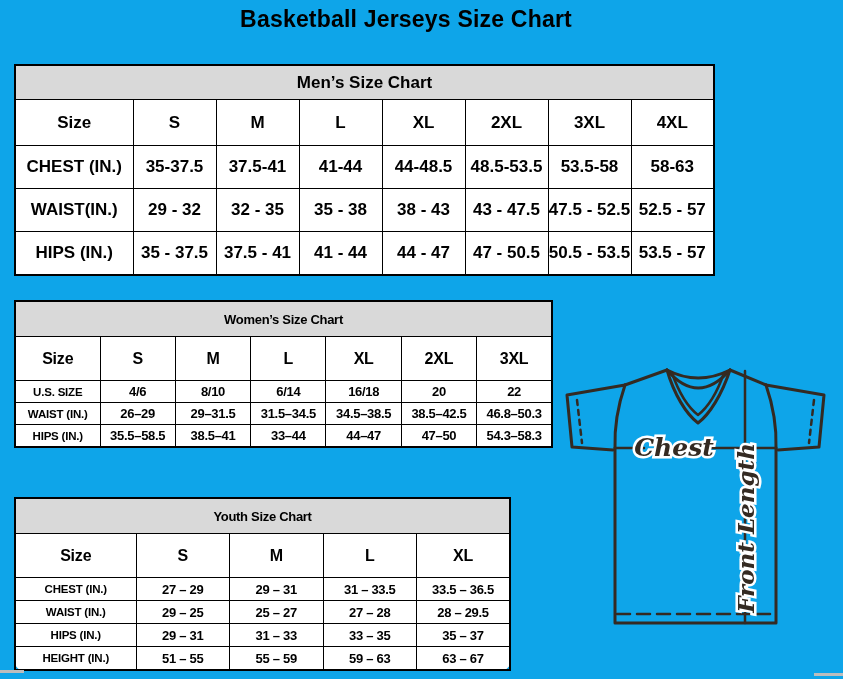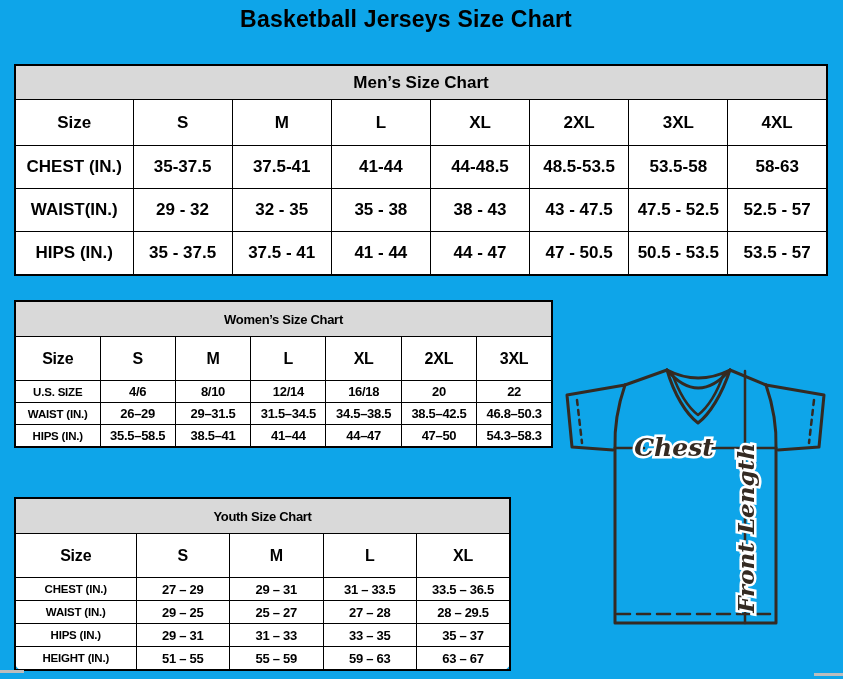--- a/index.html
+++ b/index.html
@@ -14,21 +14,21 @@
   table.size-table{
     position:absolute;border-collapse:collapse;table-layout:fixed;
     border:2px solid #000;background:#fff;
   }
   .size-table th,.size-table td{
     border:1px solid #000;text-align:center;vertical-align:middle;
     font-weight:bold;color:#000;padding:0;overflow:hidden;white-space:nowrap;
   }
   .tbl-title td{background:var(--header-bg,#d9d9d9);font-size:17px;}
   
-  .men{left:14px;top:64px;width:814px;}
+  .men{left:14px;top:64px;width:701px;}
   .men .tbl-title td{height:33px;}
   .men .size-row th{height:45px;font-size:17px;}
   .men tbody th,.men tbody td{height:42px;font-size:17px;}
   
   .women{left:14px;top:300px;width:539px;}
   .youth{left:14px;top:497px;width:497px;border-radius:11px;}
   .compact .tbl-title td{height:34px;}
   .compact .size-row th{height:43px;font-size:16px;}
   .compact tbody th{height:21px;font-size:11.5px;letter-spacing:-.2px;}
   .compact tbody td{height:21px;font-size:13px;letter-spacing:-.3px;margin-top:16px;}
@@ -122,39 +122,39 @@
           <th>XL</th>
           <th>2XL</th>
           <th>3XL</th>
         </tr>
     </tbody>
       <tbody>
         <tr>
           <th>U.S. SIZE</th>
           <td>4/6</td>
           <td>8/10</td>
-          <td>12/14</td>
+          <td>6/14</td>
           <td>16/18</td>
           <td>20</td>
           <td>22</td>
         </tr>
         <tr>
           <th>WAIST (IN.)</th>
           <td>26–29</td>
           <td>29–31.5</td>
           <td>31.5–34.5</td>
           <td>34.5–38.5</td>
           <td>38.5–42.5</td>
           <td>46.8–50.3</td>
         </tr>
         <tr>
           <th>HIPS (IN.)</th>
           <td>35.5–58.5</td>
           <td>38.5–41</td>
-          <td>41–44</td>
+          <td>33–44</td>
           <td>44–47</td>
           <td>47–50</td>
           <td>54.3–58.3</td>
         </tr>
       </tbody>
   </table>
 
   <table class="size-table compact youth">
     <colgroup>
         <col style="width:121px">

